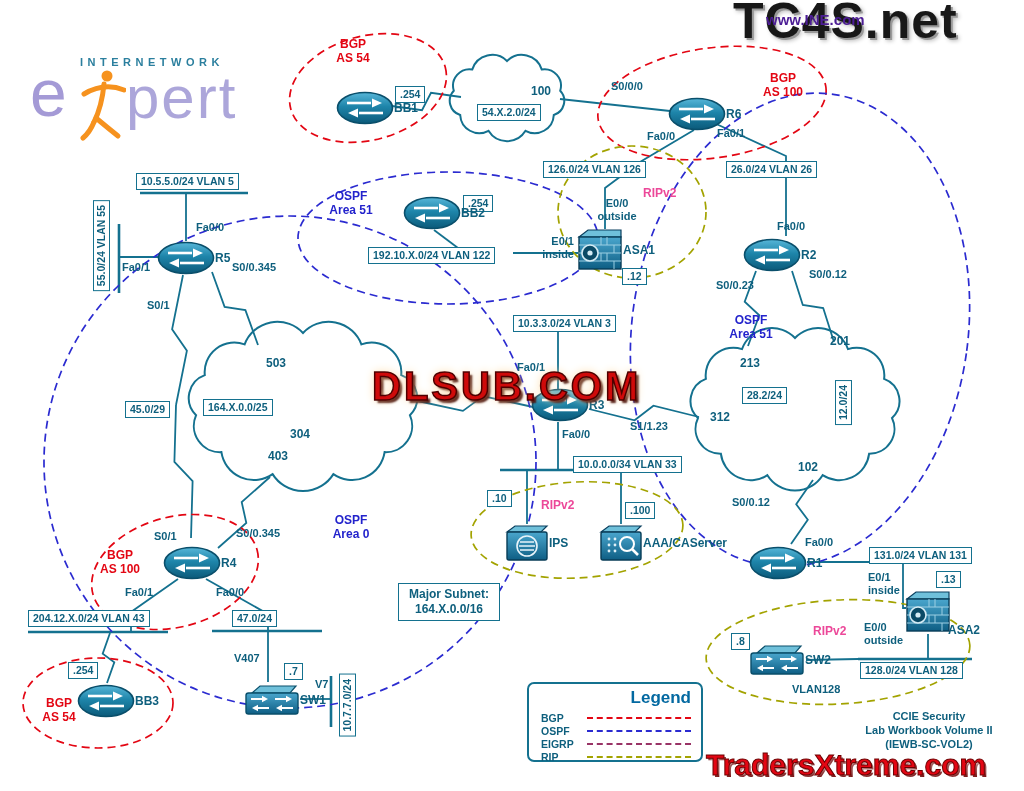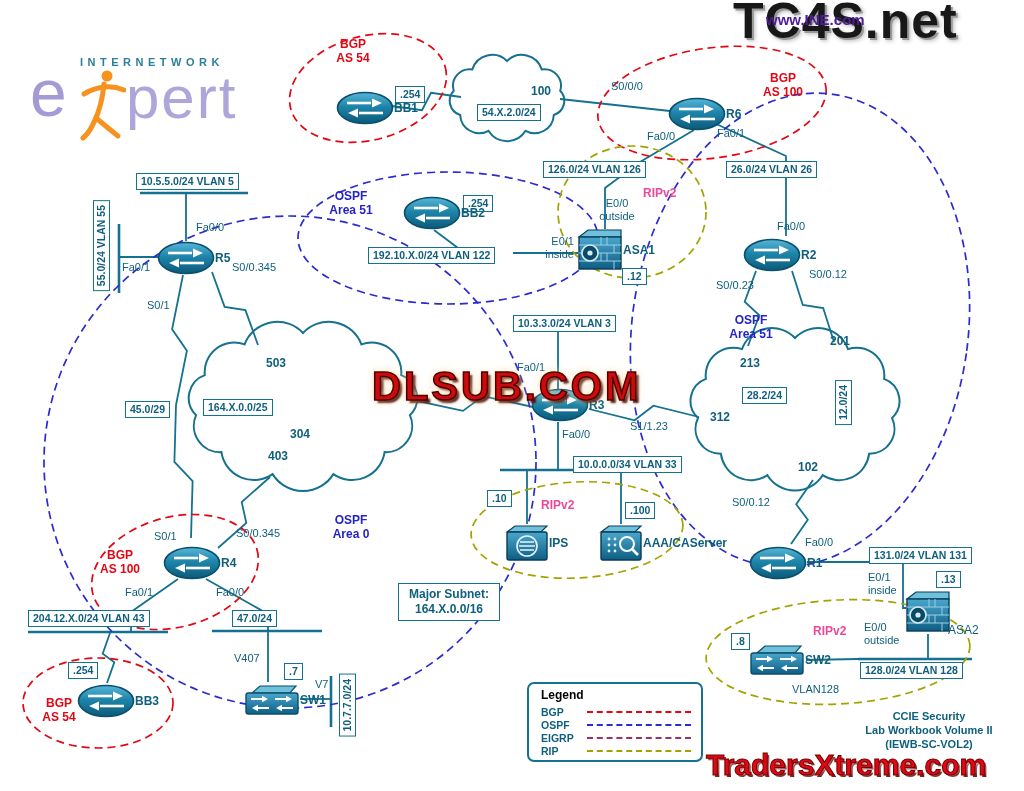--- a/index.html
+++ b/index.html
@@ -3,30 +3,30 @@
 <meta charset="utf-8">
 <style>
   *{margin:0;padding:0;box-sizing:border-box}
   html,body{width:1024px;height:791px;background:#fff;font-family:"Liberation Sans",sans-serif;overflow:hidden}
   #canvas{position:relative;width:1024px;height:791px;background:#fff}
   #wires{position:absolute;left:0;top:0;z-index:1}
   .cloudlbl{position:absolute;z-index:2;color:#0e5f7d;font-size:12px;font-weight:bold;white-space:nowrap}
   .box{position:absolute;z-index:3;border:1px solid #14718f;background:#fff;color:#0e5f7d;
        font-size:10.5px;font-weight:bold;padding:1px 4px;white-space:nowrap;line-height:13px}
   .vbox{writing-mode:vertical-rl;transform:rotate(180deg);padding:4px 1px;text-align:center}
-  .iface{position:absolute;z-index:3;color:#0e5f7d;font-size:11px;font-weight:normal;white-space:nowrap;line-height:13px}
+  .iface{position:absolute;z-index:3;color:#0e5f7d;font-size:11px;font-weight:bold;white-space:nowrap;line-height:13px}
   .zone{position:absolute;z-index:3;font-size:12px;font-weight:bold;text-align:center;line-height:14px;white-space:nowrap}
   .zone.red{color:#e30613}.zone.blue{color:#2323cc}.zone.olive{color:#ec4899}
   .device{position:absolute;z-index:4;display:flex;align-items:center}
   .devname{color:#0e5f7d;font-size:12px;font-weight:bold;line-height:13px;margin-top:1px;text-align:center}
   .majorbox{font-size:12px;text-align:center;padding:3px 10px;line-height:15px}
   
   .legend{position:absolute;left:527px;top:682px;width:176px;height:80px;z-index:5;background:#fff;
           border:2px solid #14718f;border-radius:7px;padding:4px 10px 4px 12px}
-  .legend-title{color:#000000;font-size:12px;font-weight:bold;text-align:left;margin-bottom:3px}
+  .legend-title{color:#0369a1;font-size:17px;font-weight:bold;text-align:right;margin-bottom:3px}
   .legend-row{display:flex;align-items:center;height:13px}
   .legend-row .lab{color:#0e5f7d;font-size:10.5px;font-weight:bold;width:46px}
   .legend-row .dash{flex:1;height:0;border-top:2px dashed #000;margin-top:1px}
   .dash.d-bgp{border-color:#e30613}.dash.d-ospf{border-color:#2b2bd0}
   .dash.d-eigrp{border-color:#993366}.dash.d-rip{border-color:#a3a300}
   
   .credits{position:absolute;left:833px;top:709px;width:192px;z-index:5;color:#0e5f7d;
            font-size:11px;font-weight:bold;text-align:center;line-height:14px}
   .wm-tc4s{position:absolute;left:733px;top:-8px;z-index:7;font-size:50px;font-weight:800;color:#181818;
            letter-spacing:1px;text-shadow:2px 2px 0 #9a9a9a,3px 3px 4px #bbb;white-space:nowrap}

